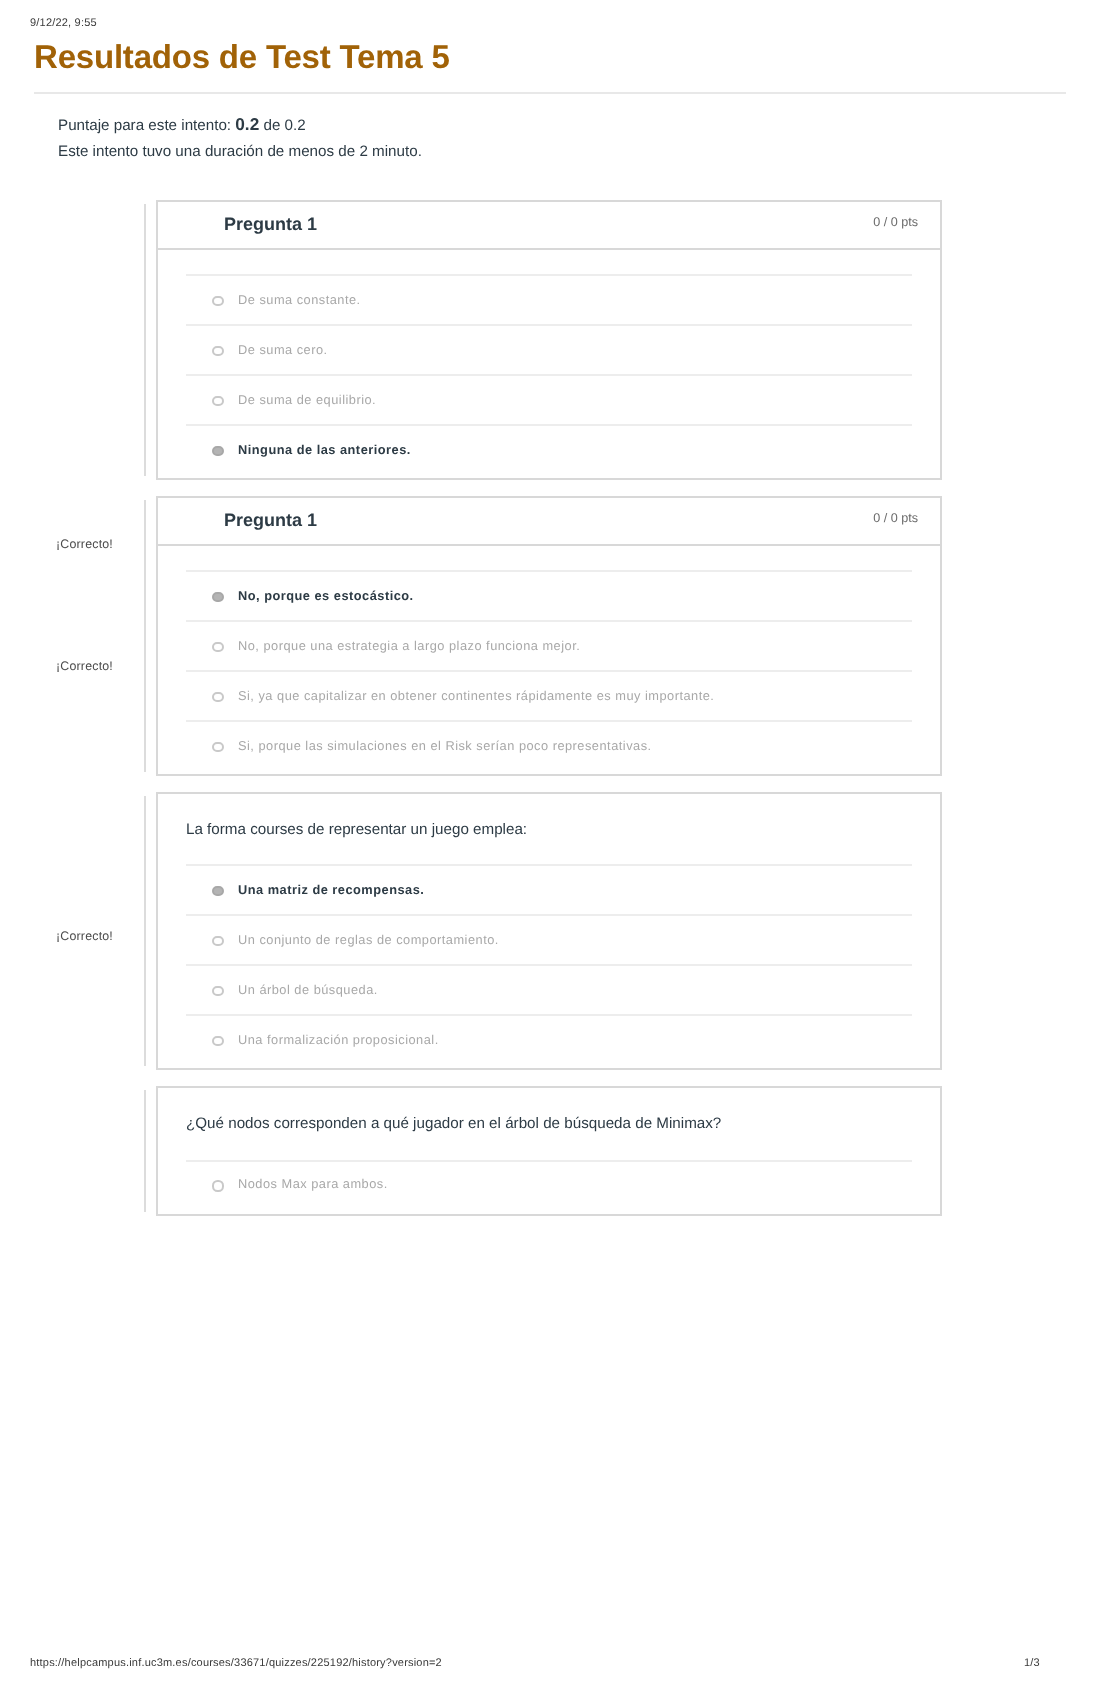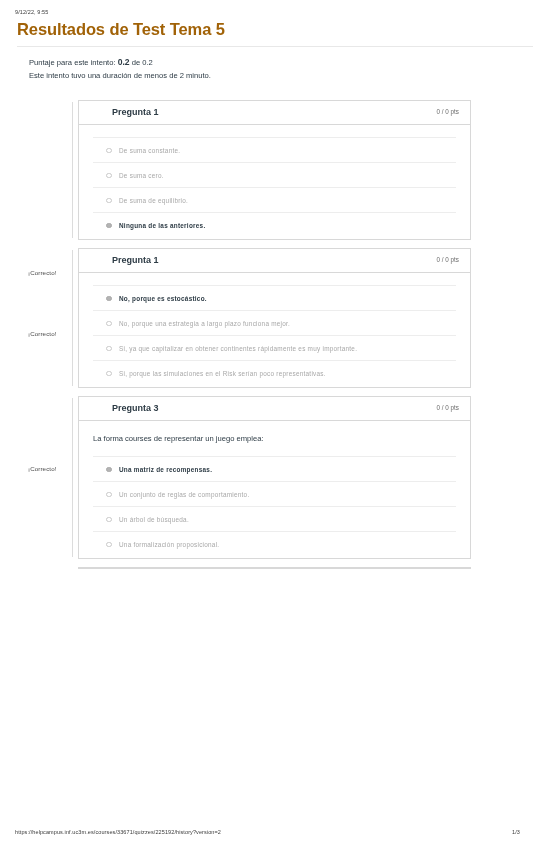--- a/index.html
+++ b/index.html
@@ -248,24 +248,20 @@
               <span class="answer-label">Si, porque las simulaciones en el Risk serían poco representativas.</span>
             </div>
           </div>
         </div>
       </div>
     </div>
     <div class="q-row">
       <div class="gutter-rule"></div>
       <div class="correct-marker" style="top: 69.4062px;">¡Correcto!</div>
       <div class="q-card">
-        <div class="q-head">
-          <div class="q-head-title">Pregunta 3</div>
-          <div class="q-head-pts">0 / 0 pts</div>
-        </div>
         <div class="q-body">
           <p class="q-text">La forma courses de representar un juego emplea:</p>
           <div class="answers">
             <div class="answer selected">
               <span class="radio"></span>
               <span class="answer-label">Una matriz de recompensas.</span>
             </div>
             <div class="answer">
               <span class="radio"></span>
               <span class="answer-label">Un conjunto de reglas de comportamiento.</span>
@@ -278,18 +274,27 @@
               <span class="radio"></span>
               <span class="answer-label">Una formalización proposicional.</span>
             </div>
           </div>
         </div>
       </div>
     </div>
     <div class="q-row">
       <div class="gutter-rule"></div>
       <div class="q-card">
+        <div class="q-body">
+          <p class="q-text">¿Qué nodos corresponden a qué jugador en el árbol de búsqueda de Minimax?</p>
+          <div class="answers">
+            <div class="answer">
+              <span class="radio"></span>
+              <span class="answer-label">Nodos Max para ambos.</span>
+            </div>
+          </div>
+        </div>
       </div>
     </div>
   </div>
 
 <div class="print-meta bot-left">https://helpcampus.inf.uc3m.es/courses/33671/quizzes/225192/history?version=2</div>
 <div class="print-meta bot-right">1/3</div>
 
 </body></html>

